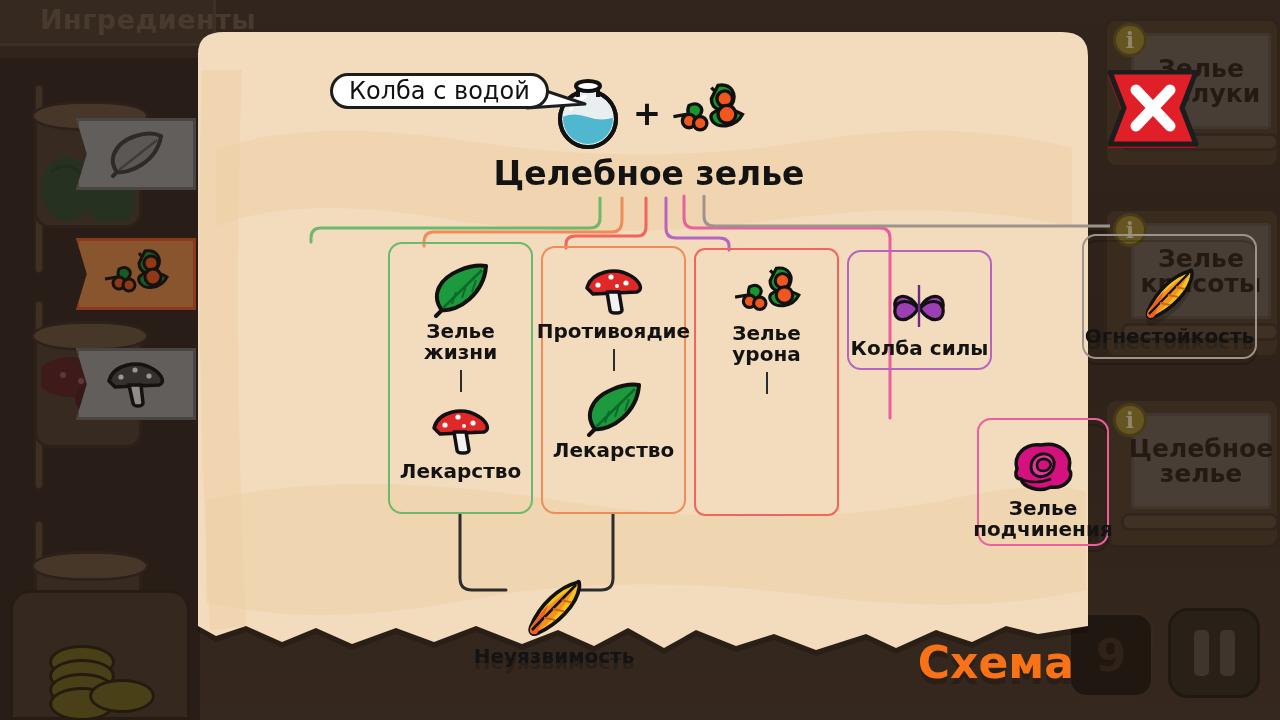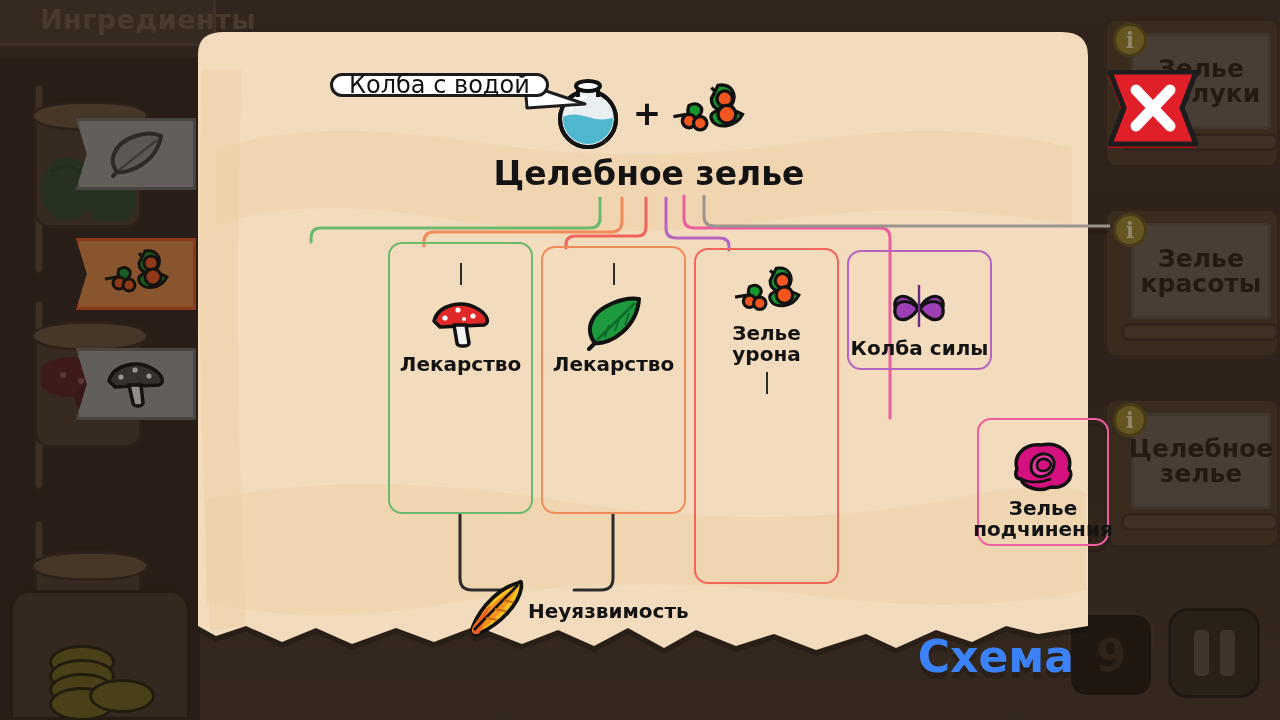--- a/index.html
+++ b/index.html
@@ -113,21 +113,21 @@
   #paper {
     position:absolute; left:176px; top:30px; width:934px; height:672px;
     filter: drop-shadow(0 6px 0 rgba(0,0,0,.18));
   }
   #paper-bg { position:absolute; inset:0; }
 
   .paper-content { position:absolute; inset:0; }
 
   
   .tooltip {
-    position:absolute; left:154px; top:43px; height:24px;
+    position:absolute; left:154px; top:43px; height:36px;
     background:#fff; border:3px solid #1d1d1d; border-radius:20px;
     display:flex; align-items:center; padding:0 16px;
     font-size:24px; color:#111; white-space:nowrap; z-index:6;
     font-family:"DejaVu Sans", sans-serif;
   }
   .tooltip-tail {
     position:absolute; left:347px; top:52px; z-index:5;
   }
 
   .recipe-row {
@@ -155,26 +155,26 @@
   .pitem .glyph { height:62px; display:flex; align-items:flex-end; justify-content:center; }
   .pitem .plabel {
     font-size:20px; font-weight:700; color:#131313; text-align:center;
     line-height:1.05; margin-top:3px; white-space:pre-line;
     font-family:"DejaVu Sans", sans-serif;
   }
   .tick { width:2px; height:22px; background:#2c2c2c; margin:7px 0 4px; }
 
   .loose-item {
     position:absolute; z-index:2;
-    display:flex; flex-direction:row; align-items:center;
+    display:flex; flex-direction:column; align-items:center;
   }
 
   .schema-title {
-    position:absolute; right:36px; bottom:22px; text-align:right;
-    font-size:44px; font-weight:700; color:#3b82f6; line-height:1.02;
+    position:absolute; right:36px; bottom:16px; text-align:right;
+    font-size:44px; font-weight:700; color:#f97316; line-height:1.02;
     font-family:"DejaVu Sans", sans-serif; z-index:3;margin-top:28px;
   }
 
   
   #close-btn {
     position:absolute; left:1104px; top:70px; width:96px; height:84px; z-index:20;
     cursor:pointer;
   }
 </style>
 </head>
@@ -373,52 +373,76 @@
         <circle cx="50" cy="14" r="7" fill="#f0561e" stroke="#111" stroke-width="3"></circle>
         <circle cx="52" cy="28" r="8" fill="#f0561e" stroke="#111" stroke-width="3"></circle>
         <circle cx="18" cy="34" r="6" fill="#f0561e" stroke="#111" stroke-width="3"></circle>
         <circle cx="28" cy="36" r="6" fill="#f0561e" stroke="#111" stroke-width="3"></circle>
       </svg>
     </div>
 
     <div class="main-title">Целебное зелье</div>
 
     <div class="pbox" style="left:212px;top:212px;width:145px;height:272px;border-color:#6cb86c;padding-top:12px;">
+      <div class="pitem">
+        <div class="glyph">
+          <svg width="62" height="56" viewBox="0 0 62 56">
+            <path d="M56 4 C42 2 14 10 8 28 C4 40 12 48 12 48 L6 54" stroke="#111" stroke-width="4" fill="#1e9a3e" stroke-linecap="round" stroke-linejoin="round"></path>
+            <path d="M12 48 C28 50 54 32 56 4" stroke="#111" stroke-width="4" fill="#1e9a3e"></path>
+            <path d="M13 46 L52 8" stroke="#0c6b29" stroke-width="2.6" fill="none"></path>
+            <path d="M22 42 L26 30 M32 36 L36 24 M42 30 L46 18" stroke="#0c6b29" stroke-width="2" fill="none"></path>
+          </svg>
+        </div>
+        <div class="plabel">Зелье жизни</div>
+      </div>
       <div class="tick"></div>
       <div class="pitem">
         <div class="glyph">
           <svg width="66" height="54" viewBox="0 0 66 50">
             <path d="M6 22 C10 6 34 0 50 10 C60 16 62 24 56 26 L12 28 Z" fill="#e02828" stroke="#111" stroke-width="3.5" stroke-linejoin="round"></path>
             <path d="M26 26 L29 44 C29 48 41 48 41 44 L38 26 Z" fill="#f2f2f2" stroke="#111" stroke-width="3.5" stroke-linejoin="round"></path>
             <circle cx="17" cy="19" r="2.6" fill="#fff"></circle>
             <circle cx="30" cy="11" r="2.6" fill="#fff"></circle>
             <circle cx="45" cy="17" r="2.6" fill="#fff"></circle>
             <circle cx="36" cy="20" r="2" fill="#fff"></circle>
           </svg>
         </div>
         <div class="plabel">Лекарство</div>
       </div>
     </div>
 
     <div class="pbox" style="left:365px;top:216px;width:145px;height:268px;border-color:#f08c5a;padding-top:8px;">
+      <div class="pitem">
+        <div class="glyph">
+          <svg width="66" height="54" viewBox="0 0 66 50">
+            <path d="M6 22 C10 6 34 0 50 10 C60 16 62 24 56 26 L12 28 Z" fill="#e02828" stroke="#111" stroke-width="3.5" stroke-linejoin="round"></path>
+            <path d="M26 26 L29 44 C29 48 41 48 41 44 L38 26 Z" fill="#f2f2f2" stroke="#111" stroke-width="3.5" stroke-linejoin="round"></path>
+            <circle cx="17" cy="19" r="2.6" fill="#fff"></circle>
+            <circle cx="30" cy="11" r="2.6" fill="#fff"></circle>
+            <circle cx="45" cy="17" r="2.6" fill="#fff"></circle>
+            <circle cx="36" cy="20" r="2" fill="#fff"></circle>
+          </svg>
+        </div>
+        <div class="plabel">Противоядие</div>
+      </div>
       <div class="tick"></div>
       <div class="pitem">
         <div class="glyph">
           <svg width="62" height="56" viewBox="0 0 62 56">
             <path d="M56 4 C42 2 14 10 8 28 C4 40 12 48 12 48 L6 54" stroke="#111" stroke-width="4" fill="#1e9a3e" stroke-linecap="round" stroke-linejoin="round"></path>
             <path d="M12 48 C28 50 54 32 56 4" stroke="#111" stroke-width="4" fill="#1e9a3e"></path>
             <path d="M13 46 L52 8" stroke="#0c6b29" stroke-width="2.6" fill="none"></path>
             <path d="M22 42 L26 30 M32 36 L36 24 M42 30 L46 18" stroke="#0c6b29" stroke-width="2" fill="none"></path>
           </svg>
         </div>
         <div class="plabel">Лекарство</div>
       </div>
     </div>
 
-    <div class="pbox" style="left:518px;top:218px;width:145px;height:336px;border-color:#f2655c;padding-top:8px;">
+    <div class="pbox" style="left:518px;top:218px;width:145px;height:268px;border-color:#f2655c;padding-top:8px;border-radius:11px;">
       <div class="pitem">
         <div class="glyph">
           <svg width="72" height="56" viewBox="0 0 70 50">
             <path d="M38 4 L56 22" stroke="#111" stroke-width="3"></path>
             <path d="M44 2 C56 0 62 10 56 20 C50 28 38 24 38 14 Z" fill="#17982f" stroke="#111" stroke-width="3"></path>
             <path d="M66 28 C60 40 42 42 38 32 C35 24 52 20 66 28 Z" fill="#17982f" stroke="#111" stroke-width="3"></path>
             <path d="M18 20 C26 16 32 22 28 28 C24 34 14 30 18 20 Z" fill="#17982f" stroke="#111" stroke-width="3"></path>
             <path d="M4 30 L16 28" stroke="#111" stroke-width="3"></path>
             <circle cx="50" cy="14" r="7" fill="#f0561e" stroke="#111" stroke-width="3"></circle>
             <circle cx="52" cy="28" r="8" fill="#f0561e" stroke="#111" stroke-width="3"></circle>
@@ -439,20 +463,34 @@
             <path d="M31 30 C42 14 56 18 54 30 C52 40 38 40 31 30 Z" fill="#9c3fb5" stroke="#111" stroke-width="3.2" stroke-linejoin="round"></path>
             <path d="M29 32 C18 48 4 44 6 32 C8 22 22 22 29 32 Z" fill="#9c3fb5" stroke="#111" stroke-width="3.2" stroke-linejoin="round"></path>
             <path d="M31 32 C42 48 56 44 54 32 C52 22 38 22 31 32 Z" fill="#9c3fb5" stroke="#111" stroke-width="3.2" stroke-linejoin="round"></path>
             <path d="M30 8 L30 50" stroke="#6b2b80" stroke-width="2.4"></path>
           </svg>
         </div>
         <div class="plabel">Колба силы</div>
       </div>
     </div>
 
+    <div class="pbox" style="left:906px;top:204px;width:175px;height:125px;border-color:#9a948c;padding-top:14px;justify-content:center;">
+      <div class="pitem">
+        <div class="glyph">
+          <svg width="58" height="56" viewBox="0 0 58 56">
+            <path d="M50 4 C34 8 16 24 8 44 C6 50 10 52 14 50 C32 42 50 24 52 8 C52 4 52 2 50 4 Z" fill="#f6c31e" stroke="#111" stroke-width="3.4" stroke-linejoin="round"></path>
+            <path d="M8 44 C16 32 32 16 48 8 C40 26 24 42 12 50 C8 52 6 48 8 44 Z" fill="#f6911e"></path>
+            <path d="M8 46 C12 38 18 30 24 24 L14 50 C10 52 6 50 8 46 Z" fill="#ef5f25"></path>
+            <path d="M49 6 L9 47" stroke="#111" stroke-width="2.4" fill="none"></path>
+            <path d="M20 36 L30 38 M28 28 L38 30 M36 20 L45 22" stroke="#c96a14" stroke-width="1.8" fill="none"></path>
+          </svg>
+        </div>
+        <div class="plabel">Огнестойкость</div>
+      </div>
+    </div>
 
     <div class="pbox" style="left:801px;top:388px;width:132px;height:128px;border-color:#ec5f9e;padding-top:8px;justify-content:center;">
       <div class="pitem">
         <div class="glyph">
           <svg width="68" height="58" viewBox="0 0 68 58">
             <path d="M8 32 C4 18 16 6 32 8 C50 4 64 16 60 32 C66 40 56 52 42 50 C30 56 14 50 12 42 C6 42 6 36 8 32 Z" fill="#d4117e" stroke="#111" stroke-width="3.5" stroke-linejoin="round"></path>
             <path d="M22 30 C22 20 32 14 40 18 C48 22 46 34 38 38 C30 42 22 38 22 30 Z" fill="#e4369a" stroke="#111" stroke-width="3"></path>
             <path d="M28 28 C28 22 36 20 40 24 C44 28 40 34 34 34 C30 34 28 32 28 28 Z" fill="#d4117e" stroke="#111" stroke-width="2.6"></path>
             <path d="M12 42 C20 46 32 46 42 42" stroke="#111" stroke-width="2.6" fill="none"></path>
           </svg>

